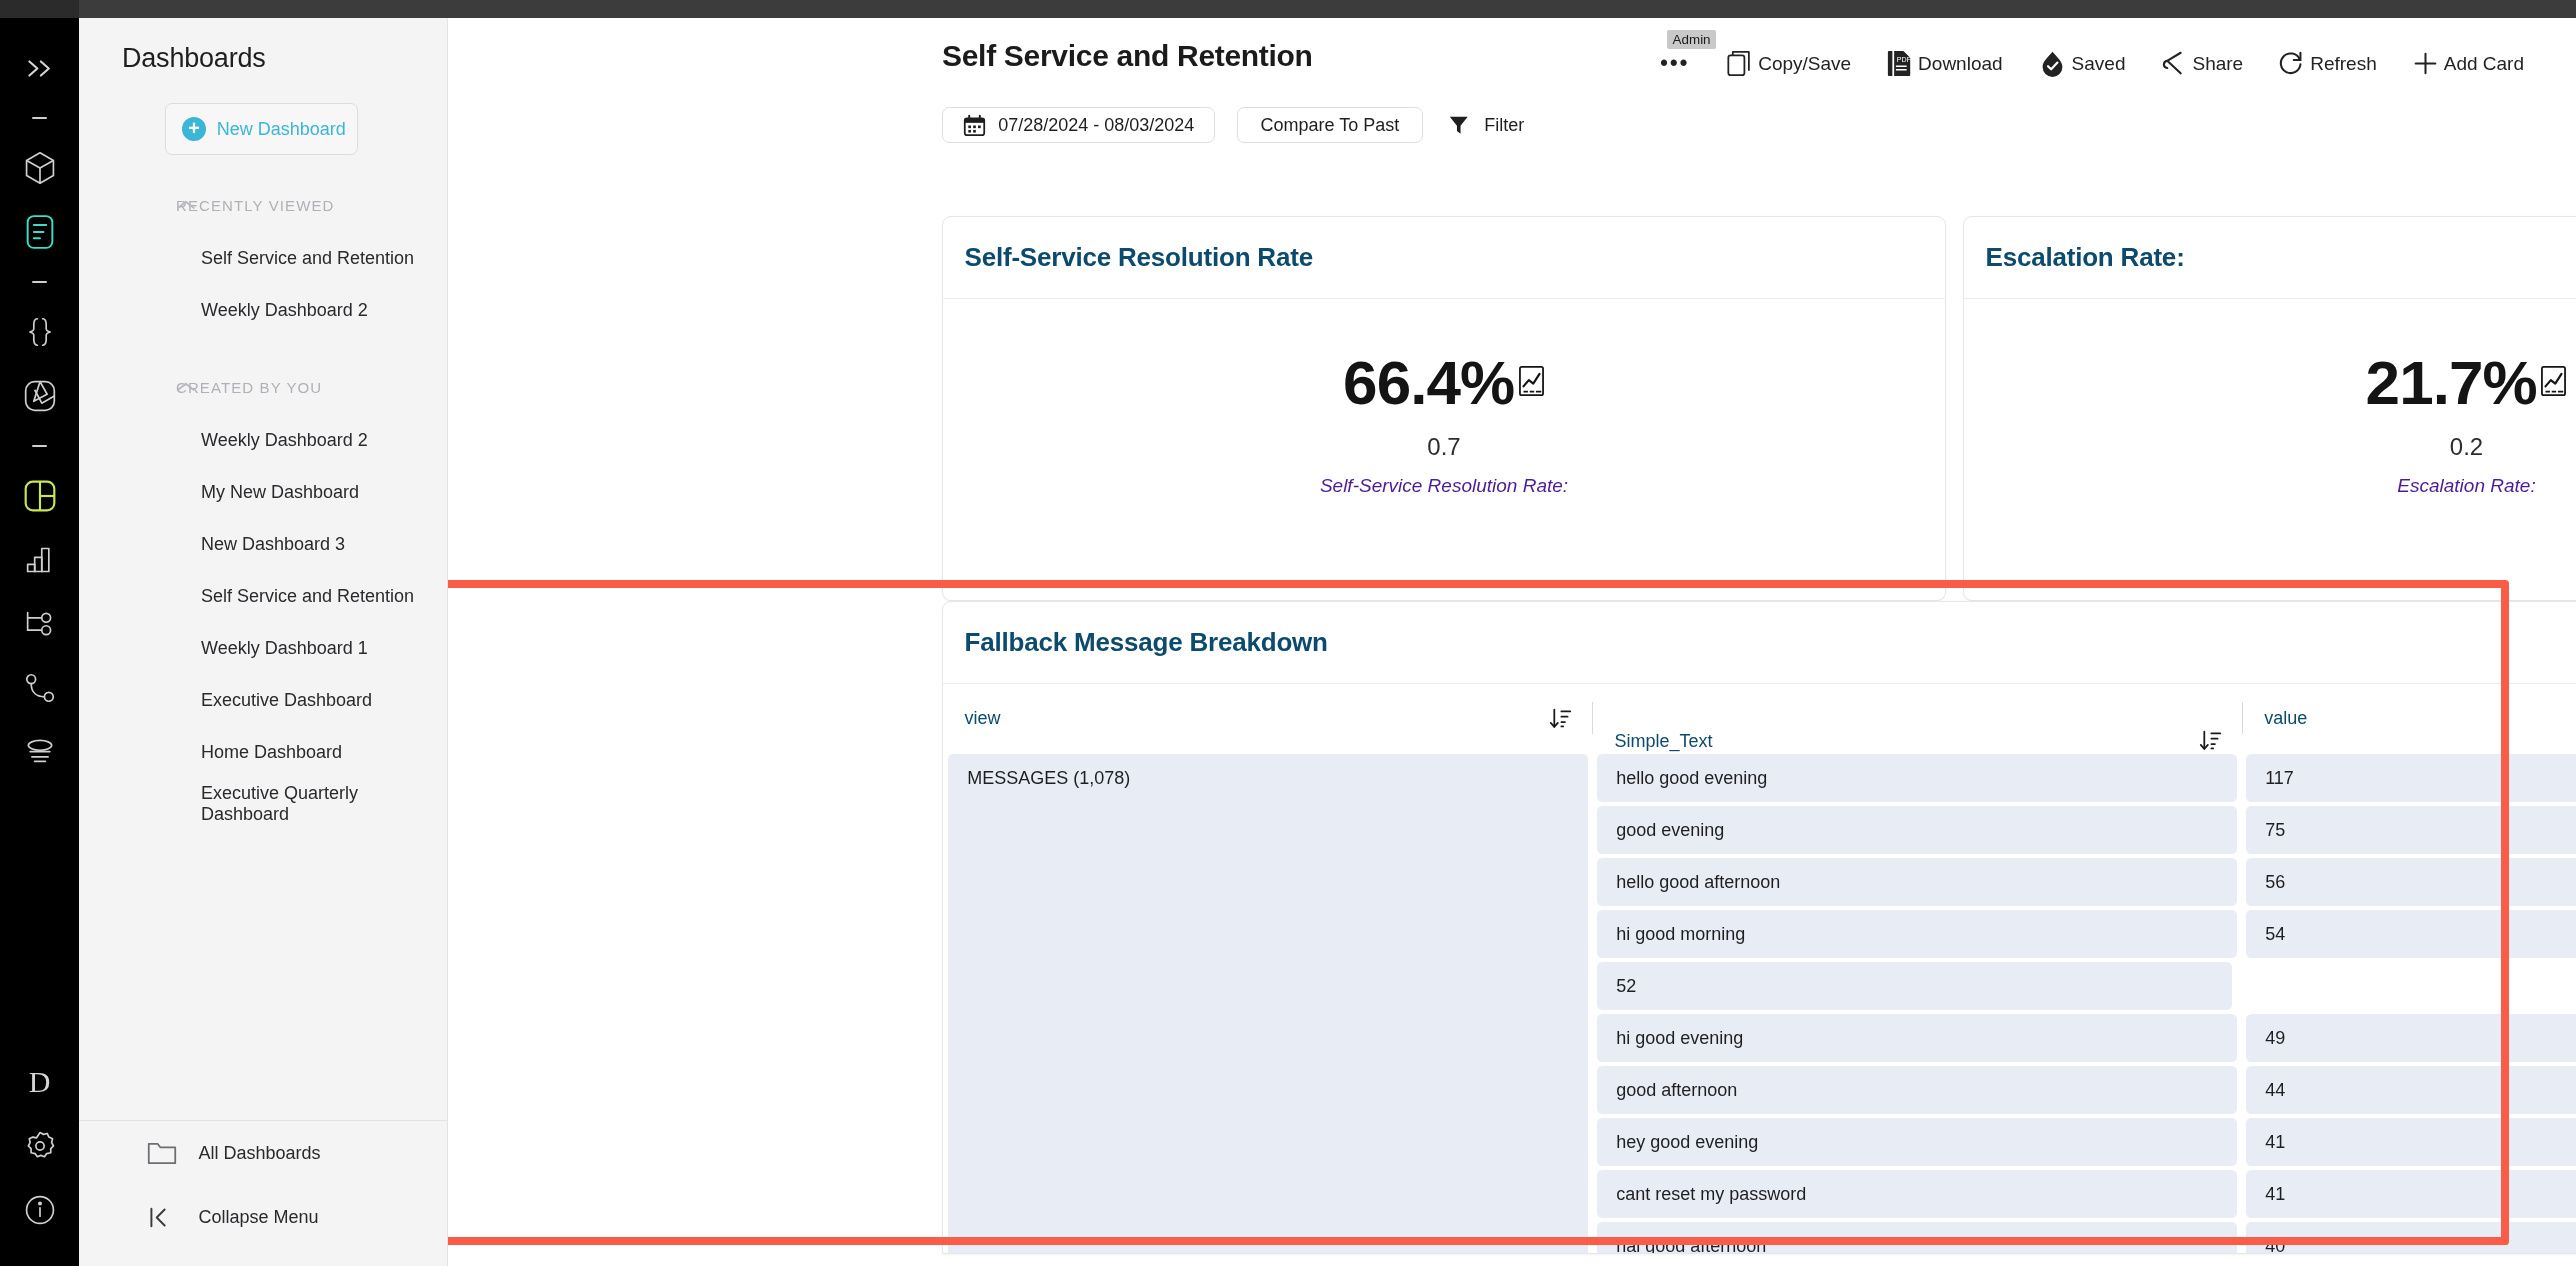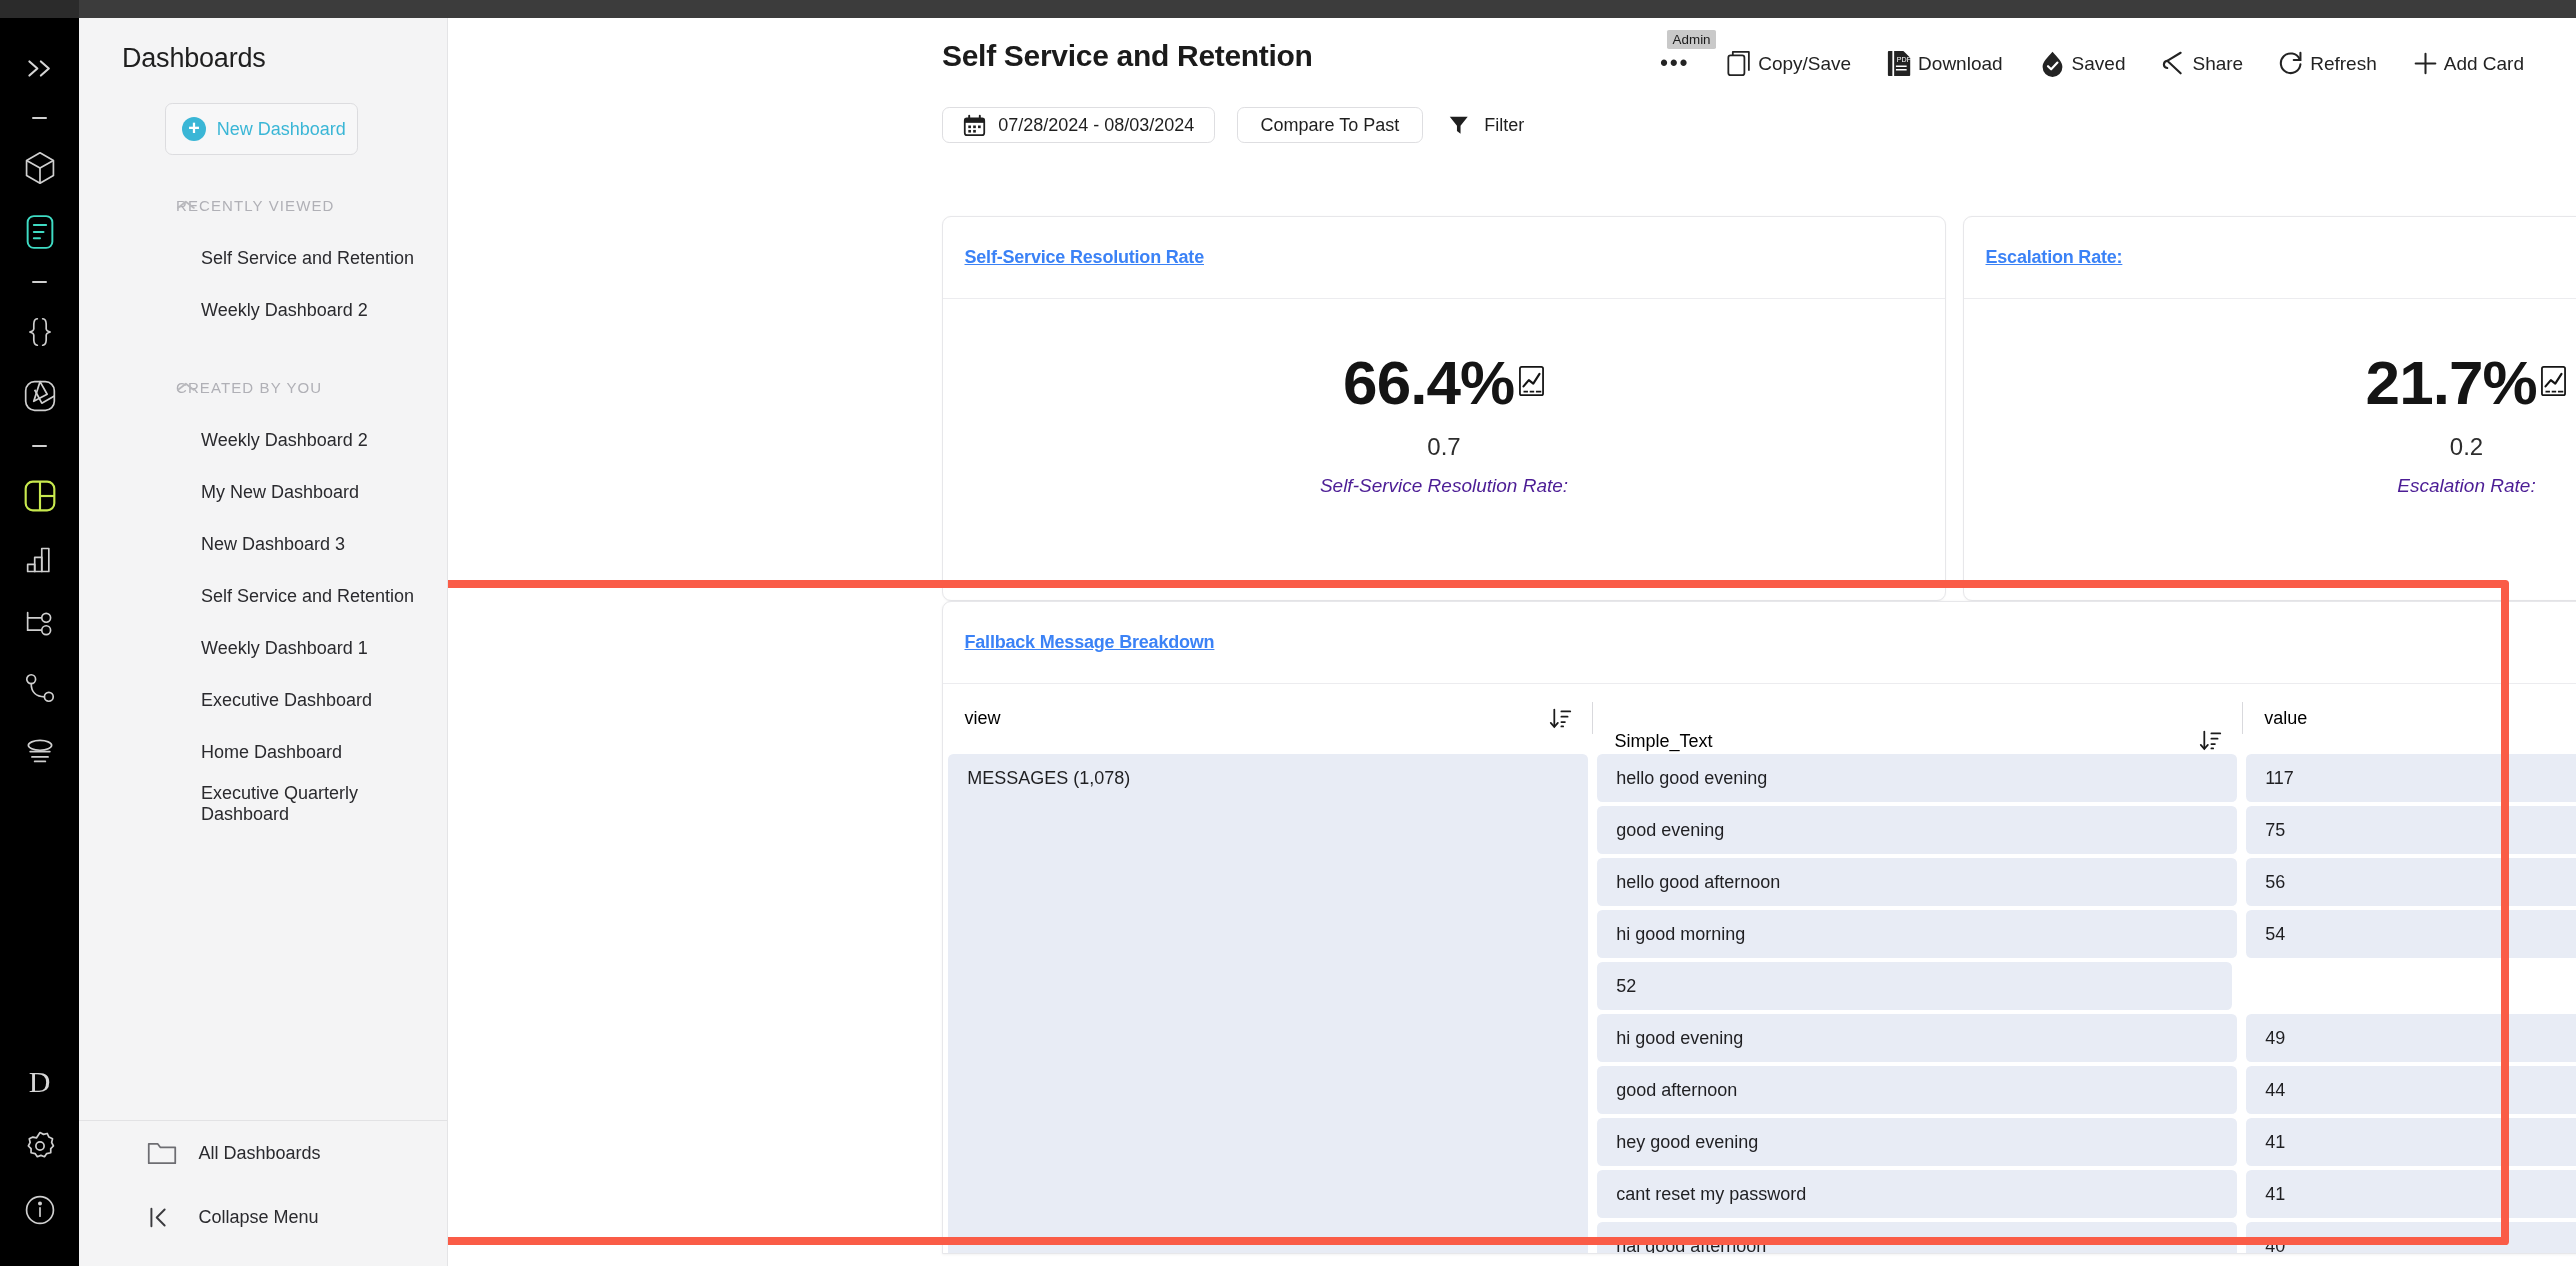--- a/index.html
+++ b/index.html
@@ -101,21 +101,21 @@
   }
   .chip-plain { padding: 0 23px; }
   .filter-link { display: flex; align-items: center; gap: 14.3px; font-size: 18px; color: #1f1f1f; cursor: pointer; padding-left:3.6px;}
 
   
   .card {
     position: absolute; background: #fff; border: 0.9px solid #e7e7ea; border-radius: 9px;
     box-shadow: 0 0.9px 1.8px rgba(0,0,0,0.04);
   }
   .card-head { height: 82px; border-bottom: 0.9px solid #ececef; display: flex; align-items: center; padding-left: 21.5px; }
-  .card-title { font-size: 18px; font-weight: 700; color: #3b82f6; letter-spacing:-0.2px;text-decoration:underline;}
+  .card-title { font-size: 26px; font-weight: 700; color: #0c4a6e; letter-spacing:-0.2px;}
   .kpi-body { display: flex; flex-direction: column; align-items: center; justify-content: flex-start; padding-top: 55px; }
   .kpi-main { display: flex; align-items: flex-start; gap: 3.6px; }
   .kpi-value { font-size: 62px; font-weight: 700; color: #141414; line-height: 0.95; letter-spacing: -0.9px; }
   .kpi-spark { margin-top: 10.7px; }
   .kpi-sub { font-size: 24px; color: #2d2d2d; margin-top: 19.7px; }
   .kpi-caption { font-size: 19px; color: #4c1d95; margin-top: 14px; font-style: italic; }
 
   #card-ssr { left: 494px; top: 216px; width: 1004px; height: 385px; }
   #card-esc { left: 1515px; top: 216px; width: 1007px; height: 385px; }
 
@@ -128,21 +128,21 @@
   
   #card-table {
     position: absolute; left: 494px; top: 601px; width: 2008px; height: 653px;
     background: #fff; border: 0.9px solid #e7e7ea; border-top-left-radius: 9px; border-top-right-radius: 9px;
     box-shadow: 0 0.9px 2.7px rgba(0,0,0,0.05); overflow: hidden;
   }
   .tbl-head-row {
     display: flex; align-items: center; height: 68px;
     border-bottom: 0px; padding: 0 0 0 0; background:#fff;
   }
-  .th { display: flex; align-items: center; height: 68px; font-size: 18px; color: #000000; }
+  .th { display: flex; align-items: center; height: 68px; font-size: 18px; color: #0c4a6e; }
   .th-label { padding-left: 21.5px; }
   .th-sort { margin-left: auto; padding-right: 19.7px; display:flex; align-items:center; cursor:pointer;}
   .th-div { width: 0.9px; height: 32px; background: #d9d9dd; flex: 0 0 0.9px; }
   .col-view { width: 649px; flex: 0 0 649px; }
   .col-text { width: 649px; flex: 0 0 649px; align-items: flex-end; }
   .col-value { width: 644px; flex: 0 0 644px; }
 
   .tbl-body { position: relative; }
   .tbl-rows { }
   .trow { display: flex; align-items: stretch; height: 52px; }

